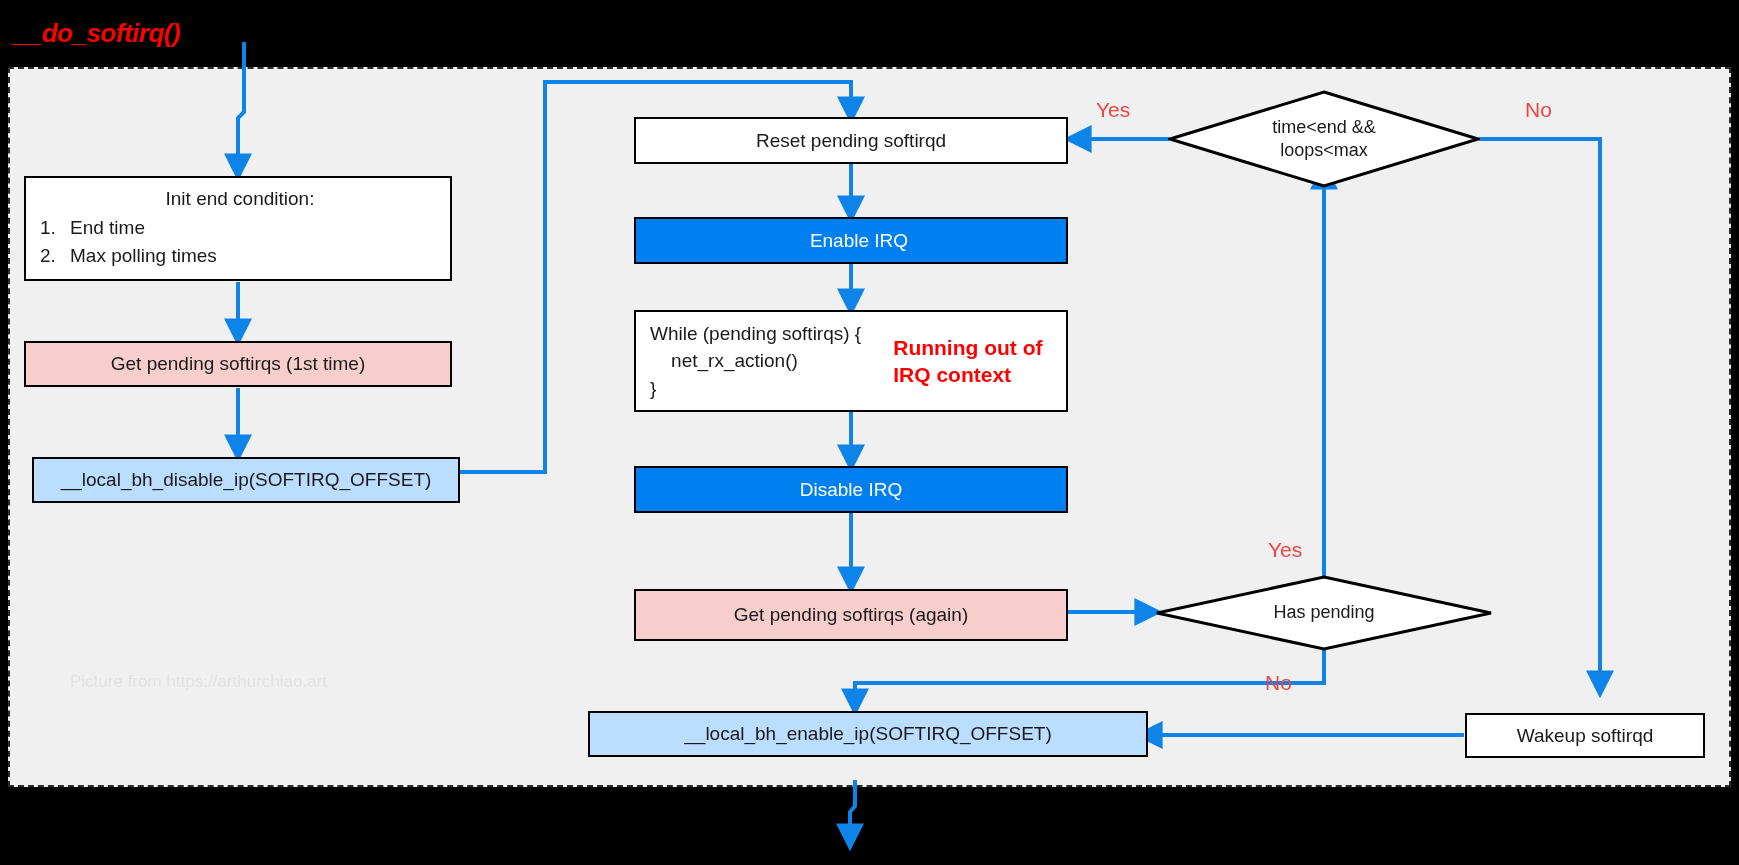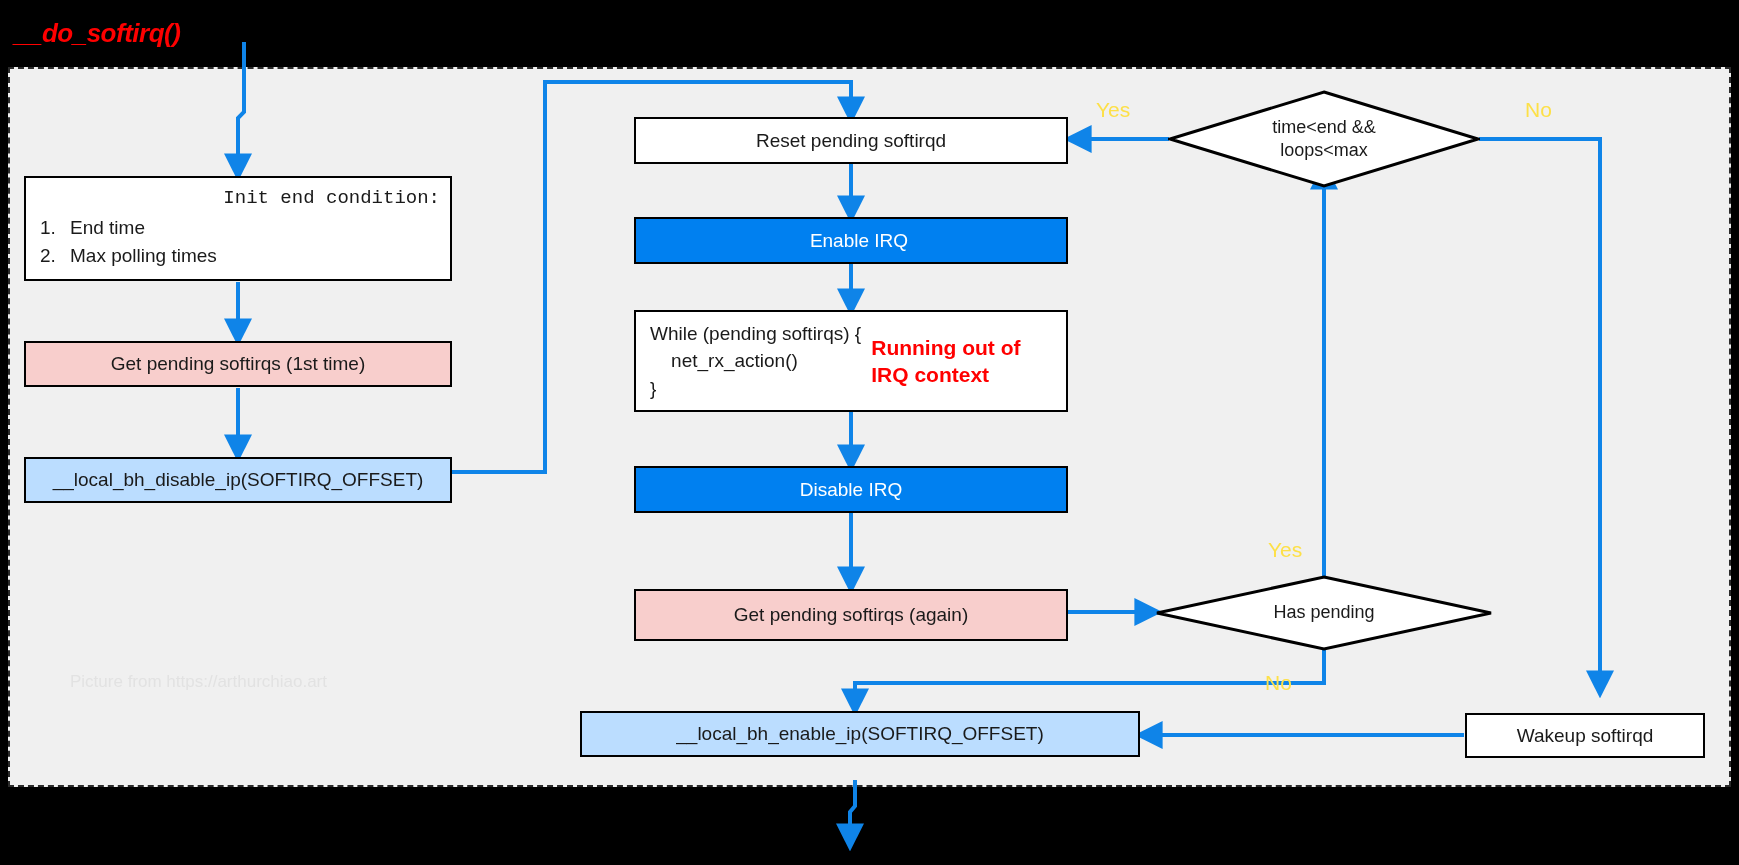--- a/index.html
+++ b/index.html
@@ -55,33 +55,32 @@
     display: flex;
     align-items: center;
     justify-content: center;
     font-size: 19px;
     color: #1a1a1a;
     text-align: center;
     line-height: 1.35;
   }
   .node.white  { background: #ffffff; }
   .node.pink   { background: #f8cecc; }
-  .node.lblue  { background: #bbddff; }
+  .node.lblue  { background: #bbddff; margin-left: 8px; }
   .node.blue   { background: #0080f0; color: #ffffff; }
 
   
   .node.left-text {
     display: block;
     text-align: left;
     padding: 8px 10px 8px 14px;
   }
   .init-head {
-    text-align: right;
+    text-align: center;
     margin-bottom: 2px;
-    font-family: Liberation Mono, monospace;
   }
   .init-list {
     margin: 0;
     padding: 0;
     list-style: none;
   }
   .init-list li {
     display: flex;
     gap: 14px;
     margin-top: 3px;
@@ -103,21 +102,21 @@
     color: #1a1a1a;
     line-height: 1.45;
     white-space: pre;
     flex: 0 0 auto;
   }
   .while-note {
     color: #ff0000;
     font-weight: bold;
     font-size: 21px;
     line-height: 1.3;
-    margin-left: 10px;
+    margin-left: 32px;
     white-space: pre-line;
   }
 
   
   .diamond {
     position: absolute;
   }
   .diamond svg { display: block; }
   .diamond .dlabel {
     position: absolute;
@@ -131,21 +130,21 @@
     color: #1a1a1a;
     text-align: center;
     line-height: 1.3;
     white-space: pre-line;
   }
 
   
   .edge-label {
     position: absolute;
     font-size: 21px;
-    color: #fde047;
+    color: #ef4444;
     white-space: nowrap;
   }
 
   
   .watermark {
     position: absolute;
     left: 70px;
     top: 672px;
     font-size: 17px;
     color: #e2e2e2;

